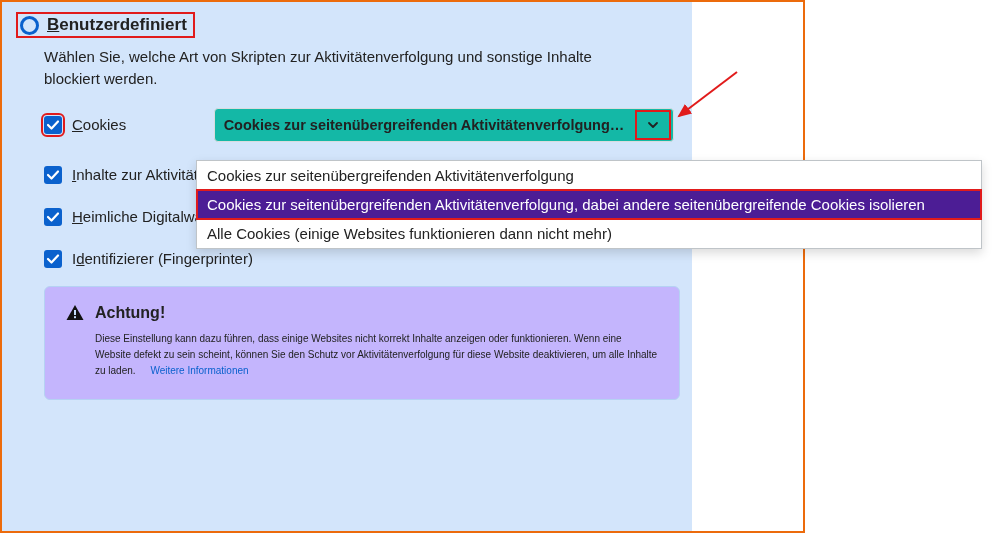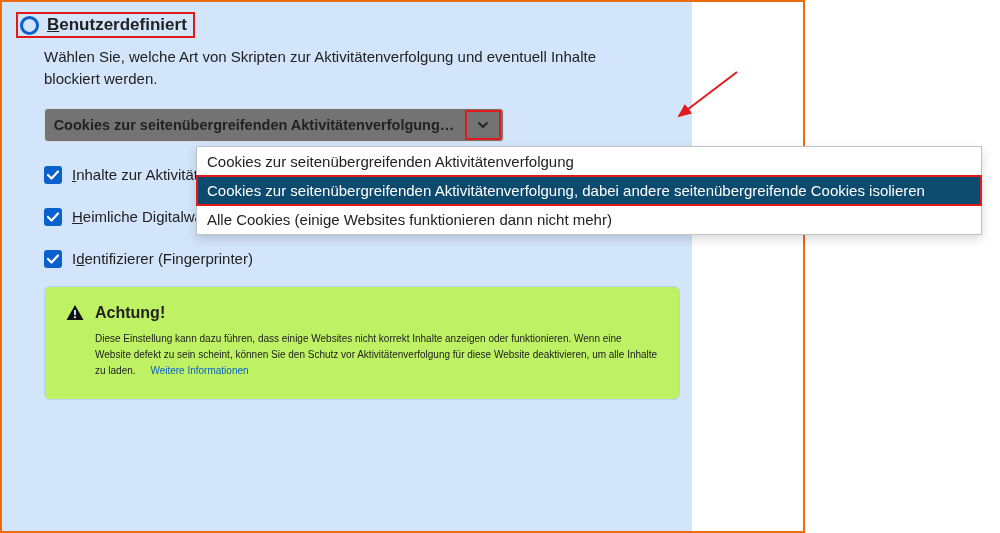--- a/index.html
+++ b/index.html
@@ -72,21 +72,21 @@
   }
   .chk svg { position: absolute; top: 2px; left: 2px; }
   .chk-red { outline: 2px solid #e11b1b; outline-offset: 1px; }
   .chk-label span.u { text-decoration: underline; }
   .chk-label { white-space: nowrap; }
 
   .select {
     position: relative;
     width: 460px;
     height: 34px;
-    background: #737373;
+    background: #14b8a6;
     border-radius: 4px;
     display: flex;
     align-items: center;
     border: 1px solid #d9dcde;
   }
   .select-txt {
     flex: 1;
     text-align: center;
     font-weight: 600;
     font-size: 14.5px;
@@ -102,45 +102,45 @@
     align-items: center;
     justify-content: center;
     border: 2px solid #e11b1b;
     background: transparent;
     cursor: pointer;
   }
   .select-btn svg { display: block; }
 
   .dropdown {
     position: absolute;
-    top: 144px;
+    top: 158px;
     left: 194px;
     width: 786px;
     background: #fff;
     border: 1px solid #bfc4c8;
     box-shadow: 0 4px 10px rgba(0,0,0,.15);
     z-index: 50;
   }
   .dd-item {
     padding: 6px 10px;
     font-size: 15px;
     cursor: pointer;
     white-space: nowrap;
   }
   .dd-item.sel {
-    background: #0c4a6e;
+    background: #4c1d95;
     color: #fff;
     outline: 2px solid #e11b1b;
     outline-offset: -1px;
   }
 
   .warning {
     margin: 12px 0 0 24px;
     width: 636px;
-    background: #bef264;
+    background: #c4b5fd;
     border: 1px solid #b5d2f3;
     border-radius: 6px;
     padding: 16px 20px 20px 20px;
   }
   .warn-head {
     display: flex;
     align-items: center;
     gap: 10px;
     margin-bottom: 8px;
   }
@@ -173,24 +173,32 @@
 <body>
 
 <div class="frame">
   <div class="panel">
 
     <div class="title-box red-box">
       <span class="radio-outline"></span>
       <span class="section-title"><span>B</span>enutzerdefiniert</span>
     </div>
 
-    <div class="desc">Wählen Sie, welche Art von Skripten zur Aktivitätenverfolgung und eventuell Inhalte blockiert werden.</div>
+    <div class="desc">Wählen Sie, welche Art von Skripten zur Aktivitätenverfolgung und sonstige Inhalte blockiert werden.</div>
 
     
     <div class="opt-row">
+      <div class="chk-wrap">
+        <span class="chk chk-red">
+          <svg width="14" height="14" viewBox="0 0 14 14">
+              <path d="M2 7 L5.5 10.5 L12 3.5" stroke="#fff" stroke-width="2.2" fill="none" stroke-linecap="round" stroke-linejoin="round"></path>
+            </svg>
+        </span>
+        <span class="chk-label"><span class="u">C</span>ookies</span>
+      </div>
       <div class="select">
         <div class="select-txt">Cookies zur seitenübergreifenden Aktivitätenverfolgung…</div>
         <div class="select-btn red-box">
           <svg width="14" height="14" viewBox="0 0 14 14">
               <path d="M3 5 L7 9 L11 5" stroke="#222" stroke-width="1.8" fill="none" stroke-linecap="round" stroke-linejoin="round"></path>
             </svg>
         </div>
       </div>
     </div>
 

